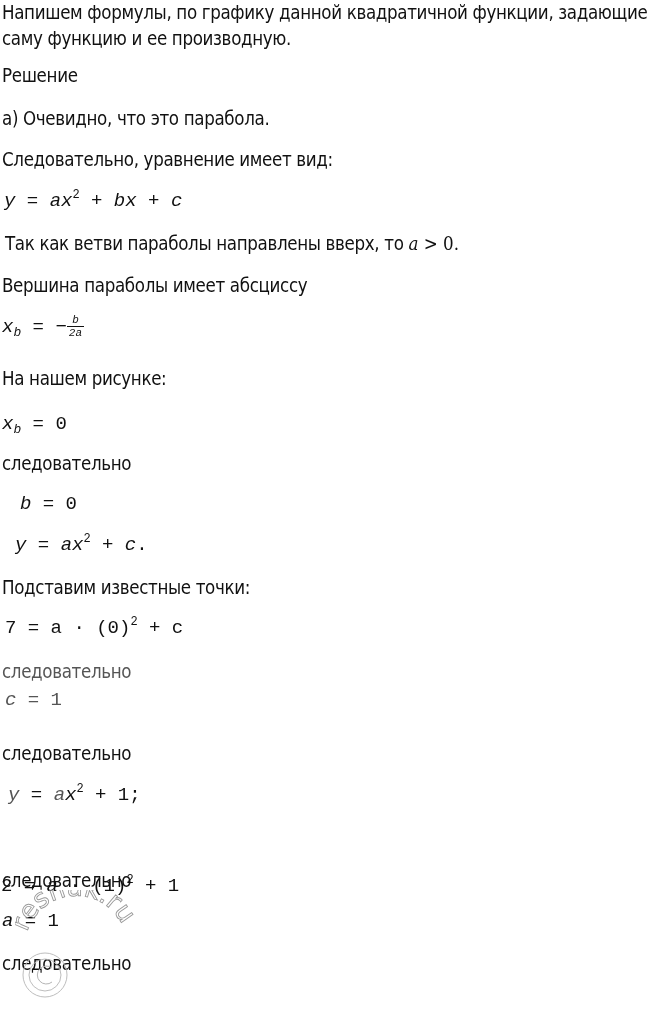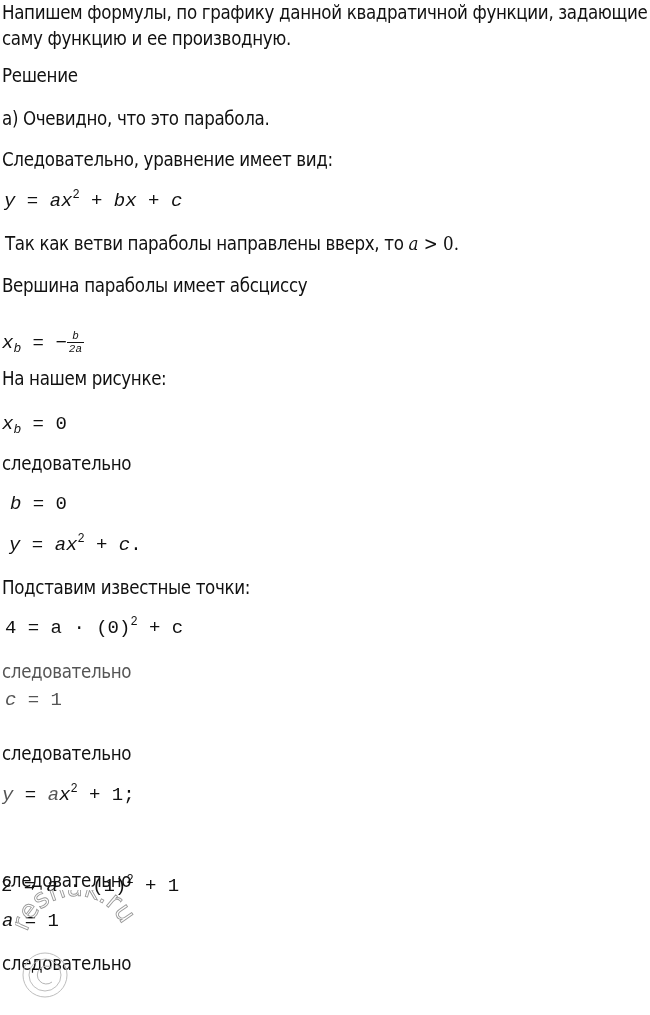--- a/index.html
+++ b/index.html
@@ -49,55 +49,55 @@
   <div class="line math" style="top:189px;left:4px">
     <i>y</i><span> = </span><i>a</i><i>x</i><sup>2</sup><span> + </span><i>b</i><i>x</i><span> + </span><i>c</i>
   </div>
 
   <div class="line" style="top:231px;left:5px">
     <span>Так как ветви параболы направлены вверх, то </span><span class="math" style="font-family:'DejaVu Serif',serif"><i>a</i><span> &gt; 0.</span></span>
   </div>
 
   <div class="line" style="top:273px">Вершина параболы имеет  абсциссу</div>
 
-  <div class="line math" style="top:330px;left:2px">
+  <div class="line math" style="top:314px;left:2px">
     <i>x</i><sub>b</sub><span> = −</span><span class="frac"><span class="num">b</span><span class="den">2a</span></span>
   </div>
 
   <div class="line" style="top:366px">На нашем рисунке:</div>
 
   <div class="line math" style="top:412px;left:2px">
     <i>x</i><sub>b</sub><span> = 0</span>
   </div>
 
   <div class="line" style="top:451px">следовательно</div>
 
-  <div class="line math" style="top:492px;left:10px">
+  <div class="line math" style="top:492px;left:20px">
     <i>b</i><span> = 0</span>
   </div>
 
-  <div class="line math" style="top:533px;left:9px">
+  <div class="line math" style="top:533px;left:15px">
     <i>y</i><span> = </span><i>a</i><i>x</i><sup>2</sup><span> + </span><i>c</i><span>.</span>
   </div>
 
   <div class="line" style="top:575px">Подставим известные точки:</div>
 
   <div class="line math" style="top:616px;left:5px">
-    <span>4 = a · (0)</span><sup>2</sup><span> + c</span>
+    <span>7 = a · (0)</span><sup>2</sup><span> + c</span>
   </div>
 
   <div class="line faded" style="top:659px">следовательно</div>
 
   <div class="line math faded" style="top:688px;left:5px">
     <i>c</i><span> = 1</span>
   </div>
 
   <div class="line" style="top:741px">следовательно</div>
 
-  <div class="line math" style="top:783px;left:2px">
+  <div class="line math" style="top:783px;left:8px">
     <i class="faded">y</i><span> = </span><i class="faded">a</i><i>x</i><sup>2</sup><span> + 1;</span>
   </div>
 
   <div class="line math" style="top:874px;left:1px">
     <span>2 = </span><i>a</i><span> · (1)</span><sup>2</sup><span> + 1</span>
   </div>
 
   <div class="line" style="top:868px">следовательно</div>
 
   <div class="line math" style="top:909px;left:2px">

